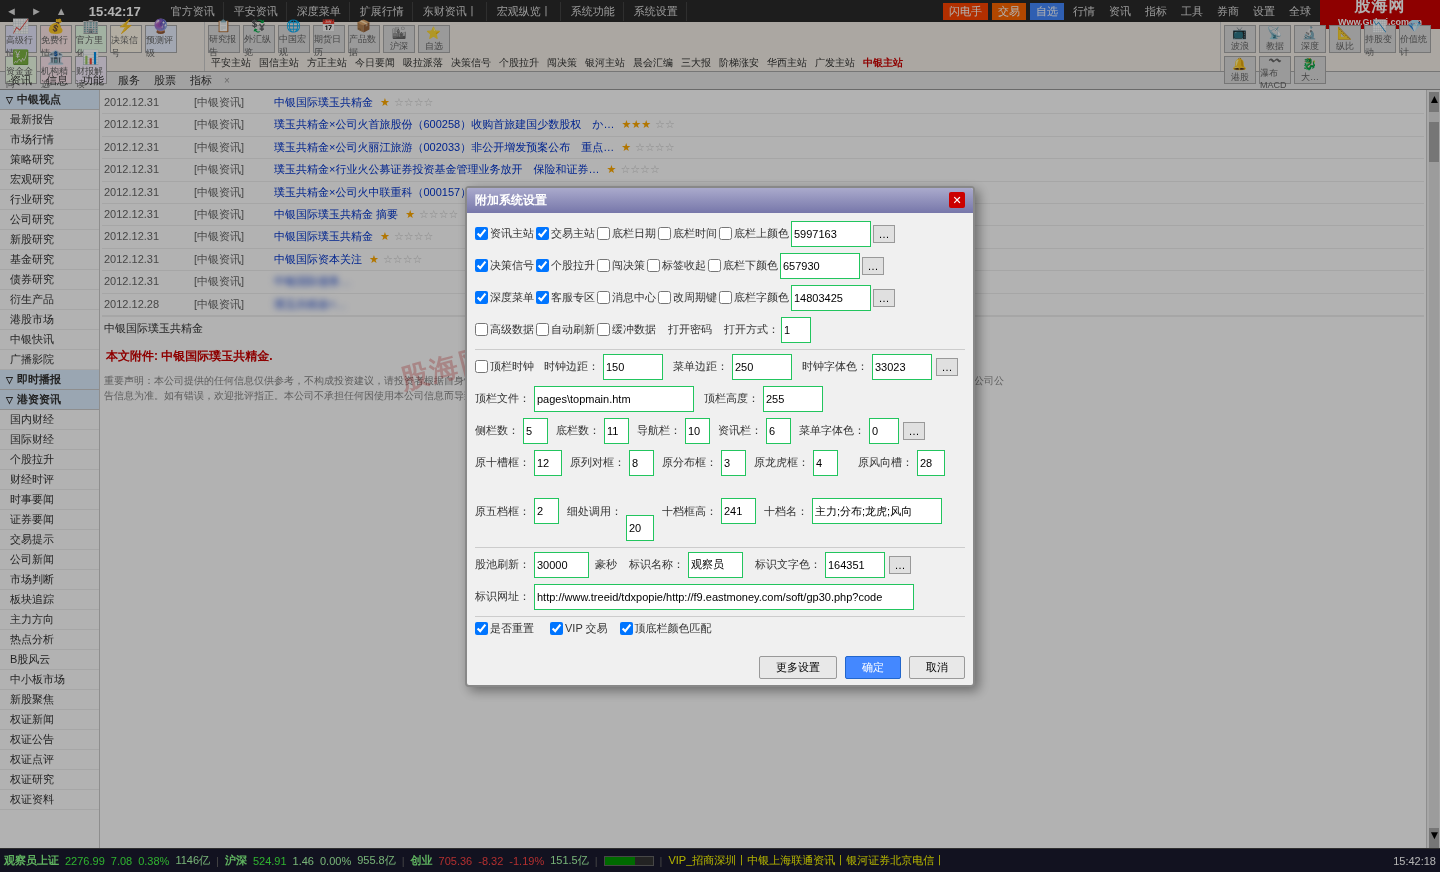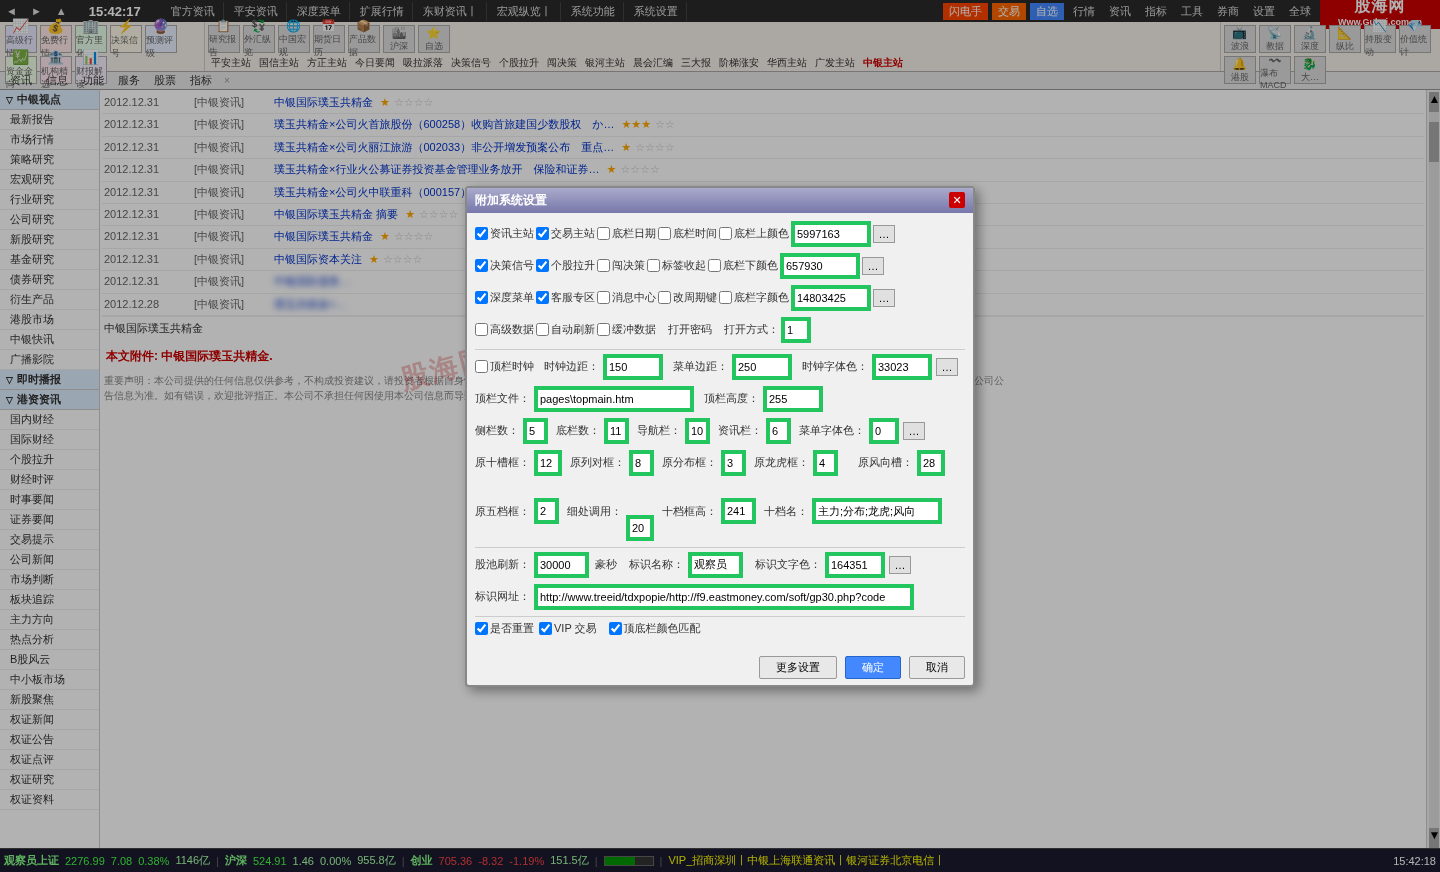--- a/index.html
+++ b/index.html
@@ -54,21 +54,21 @@
     .dialog-close { background: #cc0000; color: #fff; border: none; width: 16px; height: 16px; cursor: pointer; font-size: 11px; display: flex; align-items: center; justify-content: center; border-radius: 2px; }
     .dialog-body { padding: 8px; }
     .dialog-row { display: flex; align-items: center; margin-bottom: 6px; gap: 4px; }
     .dialog-label { color: #333; font-size: 11px; white-space: nowrap; }
     .dialog-select { height: 20px; font-size: 11px; border: 1px solid #999; background: #fff; padding: 0 2px; cursor: pointer; }
     .dialog-select-wide { width: 100px; }
     .dialog-checkbox-row { display: flex; flex-wrap: wrap; gap: 2px; margin-bottom: 6px; align-items: center; }
     .dialog-checkbox-item { display: flex; align-items: center; gap: 2px; font-size: 11px; color: #333; white-space: nowrap; }
     .dialog-checkbox-item input[type="checkbox"] { margin: 0; }
     .dialog-field { display: flex; align-items: center; gap: 2px; }
-    .dialog-input { height: 26px; font-size: 11px; border: 4px solid #22c55e; background: #fff; padding: 0 2px; }
+    .dialog-input { height: 26px; font-size: 11px; border: 1px solid #22c55e; background: #fff; padding: 0 2px; }
     .dialog-input-sm { width: 60px; }
     .dialog-input-md { width: 80px; }
     .dialog-btn-small { height: 18px; width: 22px; font-size: 11px; border: 1px solid #999; background: #e0e0e0; cursor: pointer; padding: 0; display: flex; align-items: center; justify-content: center; }
     .dialog-separator { height: 1px; background: #ccc; margin: 4px 0; }
     .dialog-footer { display: flex; justify-content: flex-end; gap: 8px; padding: 6px 8px; }
     .dialog-footer-btn { padding: 3px 16px; font-size: 11px; border: 1px solid #999; background: #e8e8e8; cursor: pointer; border-radius: 2px; }
     .dialog-footer-btn.primary { background: #4488ff; color: #fff; border-color: #2266cc; }
 
     
     .status-bar { height: 24px; background: #1a1a2e; color: #fff; display: flex; align-items: center; font-size: 11px; padding: 0 4px; gap: 6px; border-top: 1px solid #444; }
@@ -563,21 +563,21 @@
 
       <div class="dialog-row">
         <span class="dialog-label">标识网址：</span>
         <input type="text" class="dialog-input" style="width: 380px;" value="http://www.treeid/tdxpopie/http://f9.eastmoney.com/soft/gp30.php?code">
       </div>
 
       <div class="dialog-separator"></div>
 
       <div class="dialog-row">
         <label class="dialog-checkbox-item"><input type="checkbox" checked="" style=""> 是否重置</label>
-        <label class="dialog-checkbox-item" style="margin-left:1px;"><input type="checkbox" checked="" style=""> VIP 交易</label>
+        <label class="dialog-checkbox-item" style="margin-left:12px;"><input type="checkbox" checked="" style=""> VIP 交易</label>
         <label class="dialog-checkbox-item" style="margin-left:8px;"><input type="checkbox" checked="" style=""> 顶底栏颜色匹配</label>
       </div>
     </div>
 
     <div class="dialog-footer">
       <button class="dialog-footer-btn">更多设置</button>
       <button class="dialog-footer-btn primary">确定</button>
       <button class="dialog-footer-btn">取消</button>
     </div>
   </div>

